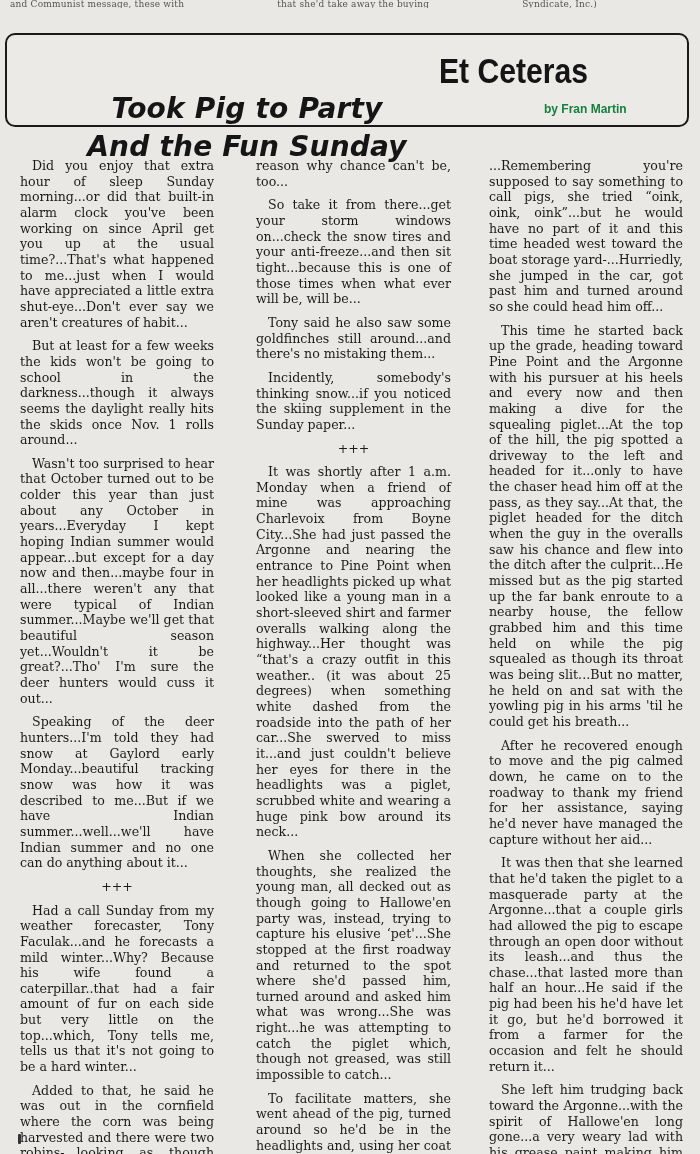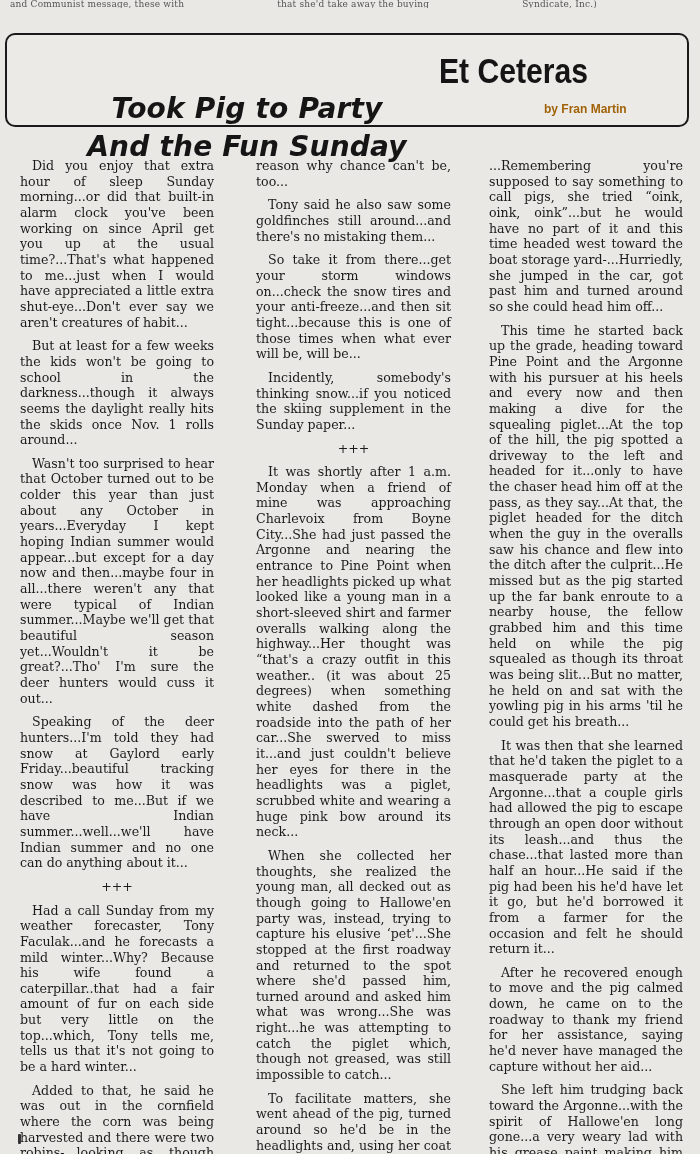--- a/index.html
+++ b/index.html
@@ -30,21 +30,21 @@
   }
   .column-name {
     position: absolute; left: 432px; top: 16px;
     font-family: "Liberation Sans", sans-serif; font-weight: bold;
     font-size: 35px; line-height: 40px; color: #151515;
     transform: scaleX(0.86); transform-origin: left;
   }
   .byline {
     position: absolute; left: 537px; top: 67px;
     font-family: "Liberation Sans", sans-serif; font-weight: bold;
-    font-size: 12px; color: #a16207;
+    font-size: 12px; color: #15803d;
   }
   .col {
     position: absolute; top: 150px;
     font-size: 12.6px; line-height: 15.65px;
     text-align: justify; hyphens: manual;
   }
   .col p { margin: 8px; text-indent: 12px; }
   .col p.noindent { text-indent: 0; }
   .col .sep { text-align: center; text-indent: 0; margin: 0; }
   .col1 { left: 12px; width: 210px; }
@@ -71,42 +71,42 @@
     <div>And the Fun Sunday</div>
   </div>
   <div class="column-name">Et Ceteras</div>
   <div class="byline">by Fran Martin</div>
 </div>
 
 <div class="col col1">
   <p class="noindent" style="text-indent:12px">Did you enjoy that extra hour of sleep Sunday morning...or did that built-in alarm clock you've been working on since April get you up at the usual time?...That's what happened to me...just when I would have ap­preciated a little extra shut-eye...Don't ever say we aren't creatures of habit...</p>
   <p>But at least for a few weeks the kids won't be going to school in the darkness...though it always seems the daylight really hits the skids once Nov. 1 rolls around...</p>
   <p>Wasn't too surprised to hear that October turned out to be colder this year than just about any October in years...Everyday I kept hoping Indian summer would appear...but except for a day now and then...maybe four in all...there weren't any that were typical of Indian summer...Maybe we'll get that beautiful season yet...Wouldn't it be great?...Tho' I'm sure the deer hunters would cuss it out...</p>
-  <p>Speaking of the deer hunters...I'm told they had snow at Gaylord early Friday...beautiful tracking snow was how it was described to me...But if we have Indian summer...well...we'll have Indian summer and no one can do anything about it...</p>
+  <p>Speaking of the deer hunters...I'm told they had snow at Gaylord early Monday...beautiful tracking snow was how it was described to me...But if we have Indian summer...well...we'll have Indian summer and no one can do anything about it...</p>
   <p class="sep">+++</p>
   <p>Had a call Sunday from my weather forecaster, Tony Faculak...and he forecasts a mild winter...Why? Because his wife found a caterpillar..that had a fair amount of fur on each side but very little on the top...which, Tony tells me, tells us that it's not going to be a hard winter...</p>
   <p>Added to that, he said he was out in the cornfield where the corn was being harvested and there were two robins-...looking as though they had settled in for the winter...</p>
 
 </div>
 
 <div class="col col2">
   <p class="noindent">reason why chance can't be, too...</p>
+  <p>So take it from there...get your storm windows on...check the snow tires and your anti-freeze...and then sit tight...because this is one of those times when what ever will be, will be...</p>
   <p>Tony said he also saw some gold­finches still around...and there's no mistaking them...</p>
-  <p>So take it from there...get your storm windows on...check the snow tires and your anti-freeze...and then sit tight...because this is one of those times when what ever will be, will be...</p>
   <p>Incidently, somebody's thinking snow...if you noticed the skiing sup­plement in the Sunday paper...</p>
   <p class="sep">+++</p>
   <p>It was shortly after 1 a.m. Monday when a friend of mine was approaching Charlevoix from Boyne City...She had just passed the Argonne and nearing the entrance to Pine Point when her headlights picked up what looked like a young man in a short-sleeved shirt and farmer overalls walking along the high­way...Her thought was “that's a crazy outfit in this weather.. (it was about 25 degrees) when something white dashed from the roadside into the path of her car...She swerved to miss it...and just couldn't believe her eyes for there in the headlights was a piglet, scrubbed white and wearing a huge pink bow around its neck...</p>
   <p>When she collected her thoughts, she realized the young man, all decked out as though going to Hallowe'en party was, instead, trying to capture his elusive ‘pet'...She stopped at the first roadway and returned to the spot where she'd passed him, turned around and asked him what was wrong...She was right...he was attempting to catch the piglet which, though not greased, was still impossible to catch...</p>
   <p><span>To facilitate matters, she went ahead of the pig, turned around so he'd be in the headlights and, using her coat to make like a matador, attempted to head off the little critter so his owner could snag him...but he whizzed past </span><span class="hl">the car, ran over the hill and down the road to the CharleBoyne Motel where she passed the pig and turned into the</span></p>
 </div>
 
 <div class="col col3">
   <p class="noindent">...Remembering you're supposed to say something to call pigs, she tried “oink, oink, oink”...but he would have no part of it and this time headed west toward the boat storage yard-...Hurriedly, she jumped in the car, got past him and turned around so she could head him off...</p>
   <p>This time he started back up the grade, heading toward Pine Point and the Argonne with his pursuer at his heels and every now and then making a dive for the squealing piglet...At the top of the hill, the pig spotted a driveway to the left and headed for it...only to have the chaser head him off at the pass, as they say...At that, the piglet headed for the ditch when the guy in the overalls saw his chance and flew into the ditch after the culprit...He missed but as the pig started up the far bank enroute to a nearby house, the fellow grabbed him and this time held on while the pig squealed as though its throat was being slit...But no matter, he held on and sat with the yowling pig in his arms 'til he could get his breath...</p>
+  <p>After he recovered enough to move and the pig calmed down, he came on to the roadway to thank my friend for her assistance, saying he'd never have managed the capture without her aid...</p>
   <p>It was then that she learned that he'd taken the piglet to a masquerade party at the Argonne...that a couple girls had allowed the pig to escape through an open door without its leash...and thus the chase...that lasted more than half an hour...He said if the pig had been his he'd have let it go, but he'd borrowed it from a farmer for the occasion and felt he should return it...</p>
-  <p>After he recovered enough to move and the pig calmed down, he came on to the roadway to thank my friend for her assistance, saying he'd never have managed the capture without her aid...</p>
   <p>She left him trudging back toward the Argonne...with the spirit of Hallowe'en long gone...a very weary lad with his grease paint making him look even sadder than he was...</p>
   <p class="sep">+++</p>
   <p>As you read this, the big show is over...and we can all settle down to the business of routine living...after what seems like centuries of politicking...We won a few, we lost a few...but thank heaven, it's over...And now for a few days to recovering and we'll be off and running again...about something else...</p>
 
 </div>
 
 <div class="mark"></div>
 
 </body></html>

